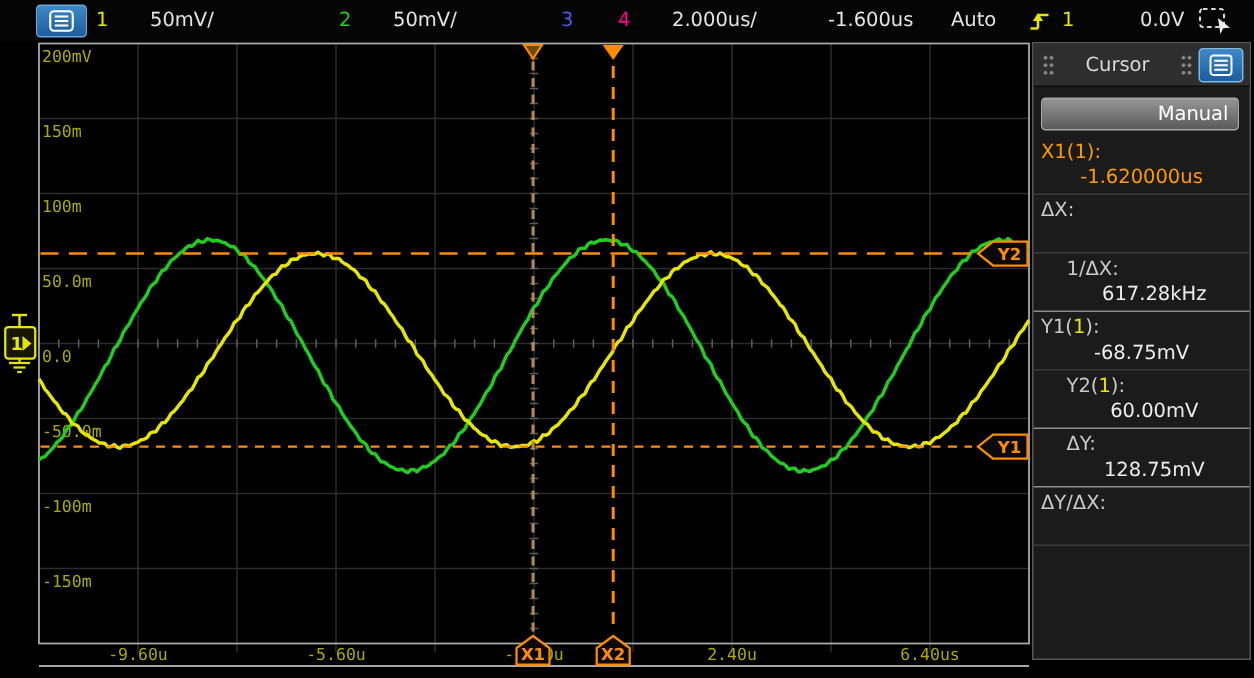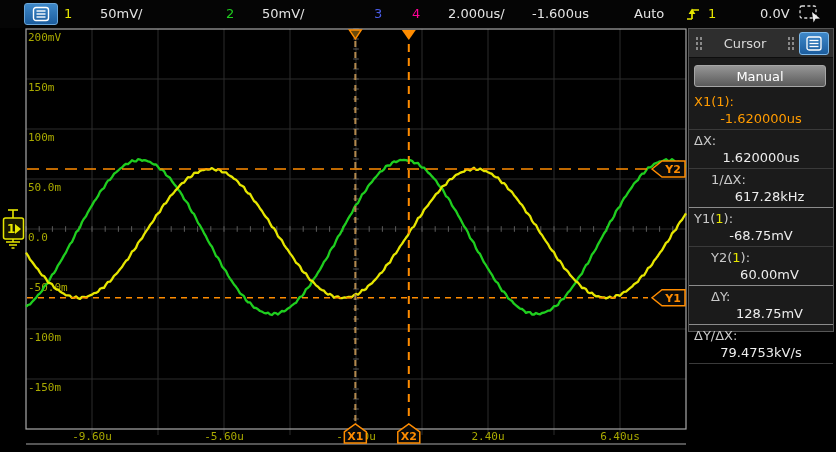--- a/index.html
+++ b/index.html
@@ -10,31 +10,31 @@
   #topbar .t{position:absolute;top:0;height:28px;line-height:28px;font-size:13px;color:#e4e4e4;white-space:nowrap;}
   #menu-btn{position:absolute;left:24px;top:3px;width:34px;height:22px;
             background:linear-gradient(#3e88c9,#1c5d9e);border:1px solid #6aa6d8;border-radius:3px;
             padding:0;display:flex;align-items:center;justify-content:center;cursor:pointer;}
   #panel-menu-btn{width:30px;height:23px;background:linear-gradient(#3e88c9,#1c5d9e);
             border:1px solid #7db9ea;border-radius:3px;padding:0;margin-right:2px;
             display:flex;align-items:center;justify-content:center;cursor:pointer;}
   
   #plot{position:absolute;left:0;top:28px;}
   
-  #panel{position:absolute;left:688px;top:28px;width:146px;height:304px;background:#1b1b1b;
+  #panel{position:absolute;left:688px;top:28px;width:146px;height:412px;background:#1b1b1b;
          border:1px solid #565656;box-sizing:border-box;}
   #panel-header{height:28px;background:#2e2e2e;border-bottom:1px solid #0d0d0d;
                 display:flex;align-items:center;padding:0 2px 0 6px;}
   .grip{width:8px;height:16px;
         background-image:radial-gradient(#8a8a8a 1px,transparent 1.2px);
         background-size:4px 5px;background-position:0 1px;}
   #panel-title{flex:1;text-align:center;color:#d8d8d8;font-size:13px;}
   #manual-btn{display:block;margin:7px 5px 4px;width:132px;height:22px;
               background:linear-gradient(#969696,#5a5a5a);border:1px solid #a6a6a6;border-radius:3px;
-              color:#fff;font-size:13px;font-family:inherit;cursor:pointer;}
+              color:#fff;font-size:13px;font-family:inherit;cursor:pointer;text-align:right;}
   #rows{margin-top:2px;}
   .crow{height:36px;padding:2px 5px 0;border-bottom:1px solid #3a3a3a;}
   .crow.bright{border-bottom:1px solid #8c8c8c;padding-left:22px;}
   .clabel{font-size:13px;color:#c9c9c9;height:18px;line-height:17px;}
   .clabel .chn{color:#e6e600;}
   .cvalue{text-align:center;font-size:13px;color:#ededed;height:18px;line-height:16px;}
   .crow.active .clabel,.crow.active .cvalue,.crow.active .clabel .chn{color:#ff9b00;}
 </style>
 </head>
 <body>
@@ -45,21 +45,21 @@
     <button id="menu-btn">
       <svg width="18" height="16" viewBox="0 0 18 16">
         <rect x="1.5" y="1.5" width="15" height="13" rx="2.5" fill="none" stroke="#fff" stroke-width="1.4"></rect>
         <line x1="4.5" y1="5" x2="13.5" y2="5" stroke="#fff" stroke-width="1.4"></line>
         <line x1="4.5" y1="8" x2="13.5" y2="8" stroke="#fff" stroke-width="1.4"></line>
         <line x1="4.5" y1="11" x2="13.5" y2="11" stroke="#fff" stroke-width="1.4"></line>
       </svg>
     </button>
     <span id="channels"><span class="t" style="left: 64px; color: rgb(230, 230, 0);">1</span><span class="t" style="left: 100px;">50mV/</span><span class="t" style="left: 226px; color: rgb(31, 206, 31);">2</span><span class="t" style="left: 262px;">50mV/</span><span class="t" style="left: 374px; color: rgb(74, 92, 230);">3</span><span class="t" style="left: 412px; color: rgb(255, 0, 150);">4</span></span>
     <span class="t" style="left:448px">2.000us/</span>
-    <span class="t" style="left:532px">-1.600us</span>
+    <span class="t" style="left:552px">-1.600us</span>
     <span class="t" style="left:634px">Auto</span>
     <svg class="t" style="left:686px;top:5px;height:18px" width="15" height="18" viewBox="0 0 15 18">
       <path d="M1,14 H6 M6,14 V5 M6,5 H13" fill="none" stroke="#e6e600" stroke-width="1.7"></path>
       <polygon points="2.6,9 9.4,9 6,3.6" fill="#e6e600"></polygon>
     </svg>
     <span class="t" style="left:708px;color:#e6e600">1</span>
     <span class="t" style="left:760px">0.0V</span>
     <svg class="t" style="left:799px;top:5px;height:18px" width="24" height="18" viewBox="0 0 24 18">
       <rect x="1" y="1" width="16" height="12" rx="2" fill="none" stroke="#d9d9d9" stroke-width="1.3" stroke-dasharray="3 2.4"></rect>
       <polygon points="13,7 21,13.5 16.5,13.8 14.6,17.6" fill="#efefef"></polygon>
@@ -233,37 +233,35 @@
       </button>
     </div>
     <button id="manual-btn">Manual</button>
     <div id="rows">
         <div class="crow active">
           <div class="clabel">X1(<span class="chn">1</span>):</div>
           <div class="cvalue">-1.620000us</div>
         </div>
         <div class="crow">
           <div class="clabel">ΔX:</div>
-          <div class="cvalue">1.620000us</div>
         </div>
         <div class="crow bright">
           <div class="clabel">1/ΔX:</div>
           <div class="cvalue">617.28kHz</div>
         </div>
         <div class="crow">
           <div class="clabel">Y1(<span class="chn">1</span>):</div>
           <div class="cvalue">-68.75mV</div>
         </div>
         <div class="crow bright">
           <div class="clabel">Y2(<span class="chn">1</span>):</div>
           <div class="cvalue">60.00mV</div>
         </div>
         <div class="crow bright">
           <div class="clabel">ΔY:</div>
           <div class="cvalue">128.75mV</div>
         </div>
         <div class="crow">
           <div class="clabel">ΔY/ΔX:</div>
-          <div class="cvalue">79.4753kV/s</div>
         </div>
       </div>
   </div>
 </div>
 
 </body></html>

